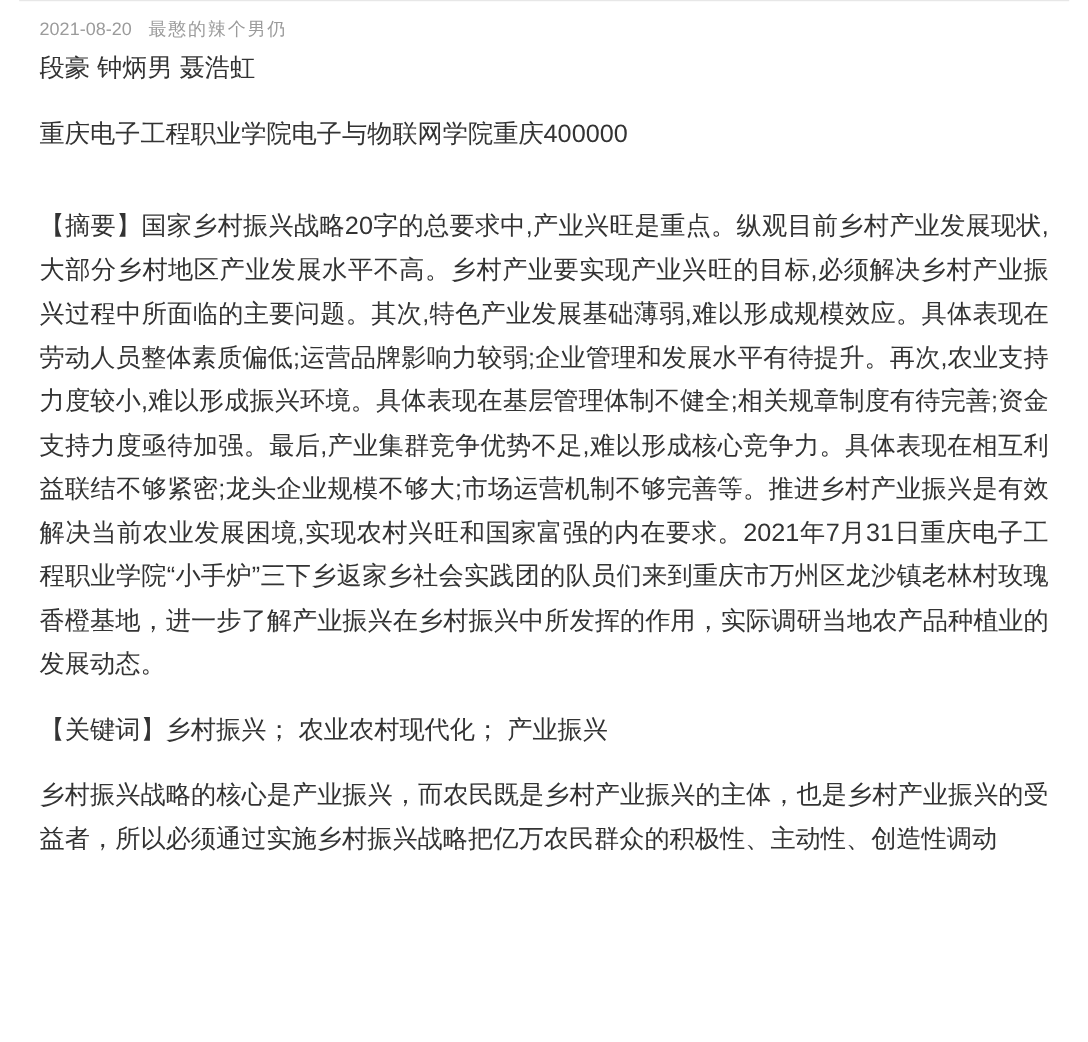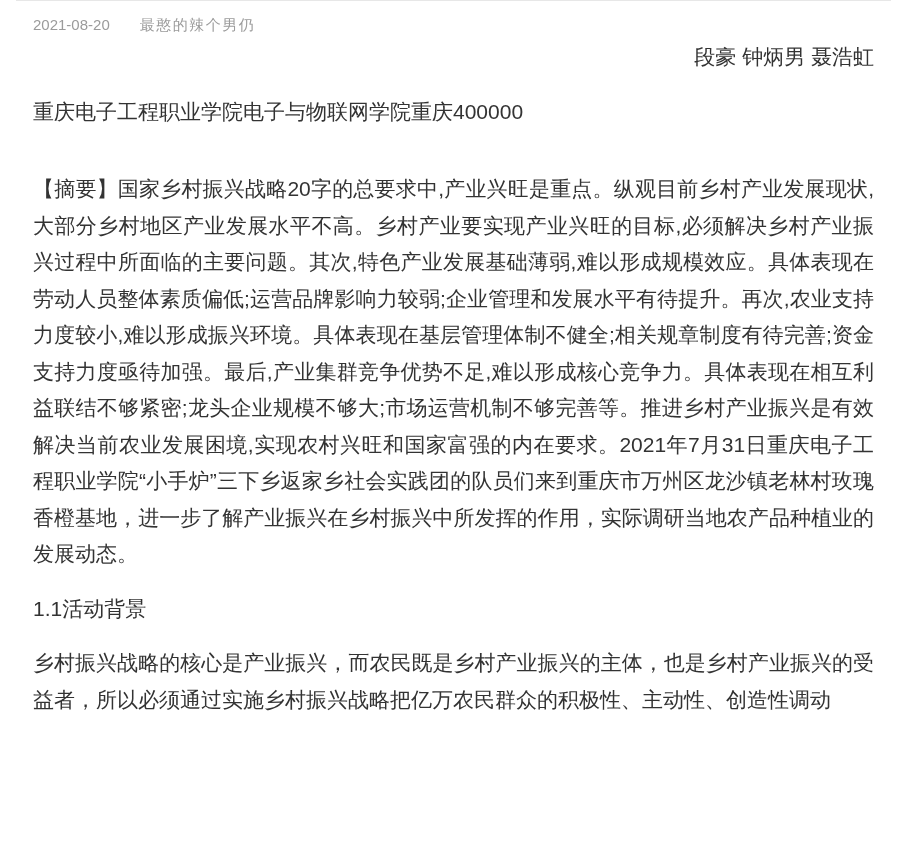--- a/index.html
+++ b/index.html
@@ -33,35 +33,34 @@
     border-top: 1px solid #e7e7e7;
     margin: 0;
   }
   .meta {
     margin-top: 16px;
     font-size: 15px;
     line-height: 16px;
     color: #9b9b9b;
   }
   .meta .account {
-    margin-left: 30px;
+    margin-left: 14px;
     letter-spacing: 1.5px;
     text-decoration: none;
     color: #9b9b9b;
     cursor: pointer;
   }
   p {
     font-size: 21px;
     line-height: 36.5px;
     margin: 18px 0;
     color: #333333;
   }
   p.byline {
     margin-top: 6px;
-    text-align: right;
   }
   p.just {
     text-align: justify;
     text-justify: inter-character;
   }
   p.abstract {
     margin-top: 41px;
   }
 </style>
 </head>
@@ -75,19 +74,19 @@
     <div class="meta">
       <span>2021-08-20</span><span class="account">最憨的辣个男仍</span>
     </div>
 
     <p class="byline">段豪 钟炳男 聂浩虹</p>
 
     <p>重庆电子工程职业学院电子与物联网学院重庆400000</p>
 
     <p class="just abstract">【摘要】国家乡村振兴战略20字的总要求中,产业兴旺是重点。纵观目前乡村产业发展现状,大部分乡村地区产业发展水平不高。乡村产业要实现产业兴旺的目标,必须解决乡村产业振兴过程中所面临的主要问题。其次,特色产业发展基础薄弱,难以形成规模效应。具体表现在劳动人员整体素质偏低;运营品牌影响力较弱;企业管理和发展水平有待提升。再次,农业支持力度较小,难以形成振兴环境。具体表现在基层管理体制不健全;相关规章制度有待完善;资金支持力度亟待加强。最后,产业集群竞争优势不足,难以形成核心竞争力。具体表现在相互利益联结不够紧密;龙头企业规模不够大;市场运营机制不够完善等。推进乡村产业振兴是有效解决当前农业发展困境,实现农村兴旺和国家富强的内在要求。2021年7月31日重庆电子工程职业学院“小手炉”三下乡返家乡社会实践团的队员们来到重庆市万州区龙沙镇老林村玫瑰香橙基地，进一步了解产业振兴在乡村振兴中所发挥的作用，实际调研当地农产品种植业的发展动态。</p>
 
+    <p>【关键词】乡村振兴； 农业农村现代化； 产业振兴</p>
 
 
-    <p>1.1活动背景</p>
 
     <p class="just">乡村振兴战略的核心是产业振兴，而农民既是乡村产业振兴的主体，也是乡村产业振兴的受益者，所以必须通过实施乡村振兴战略把亿万农民群众的积极性、主动性、创造性调动</p>
   </div>
 </div>
 
 </body></html>

